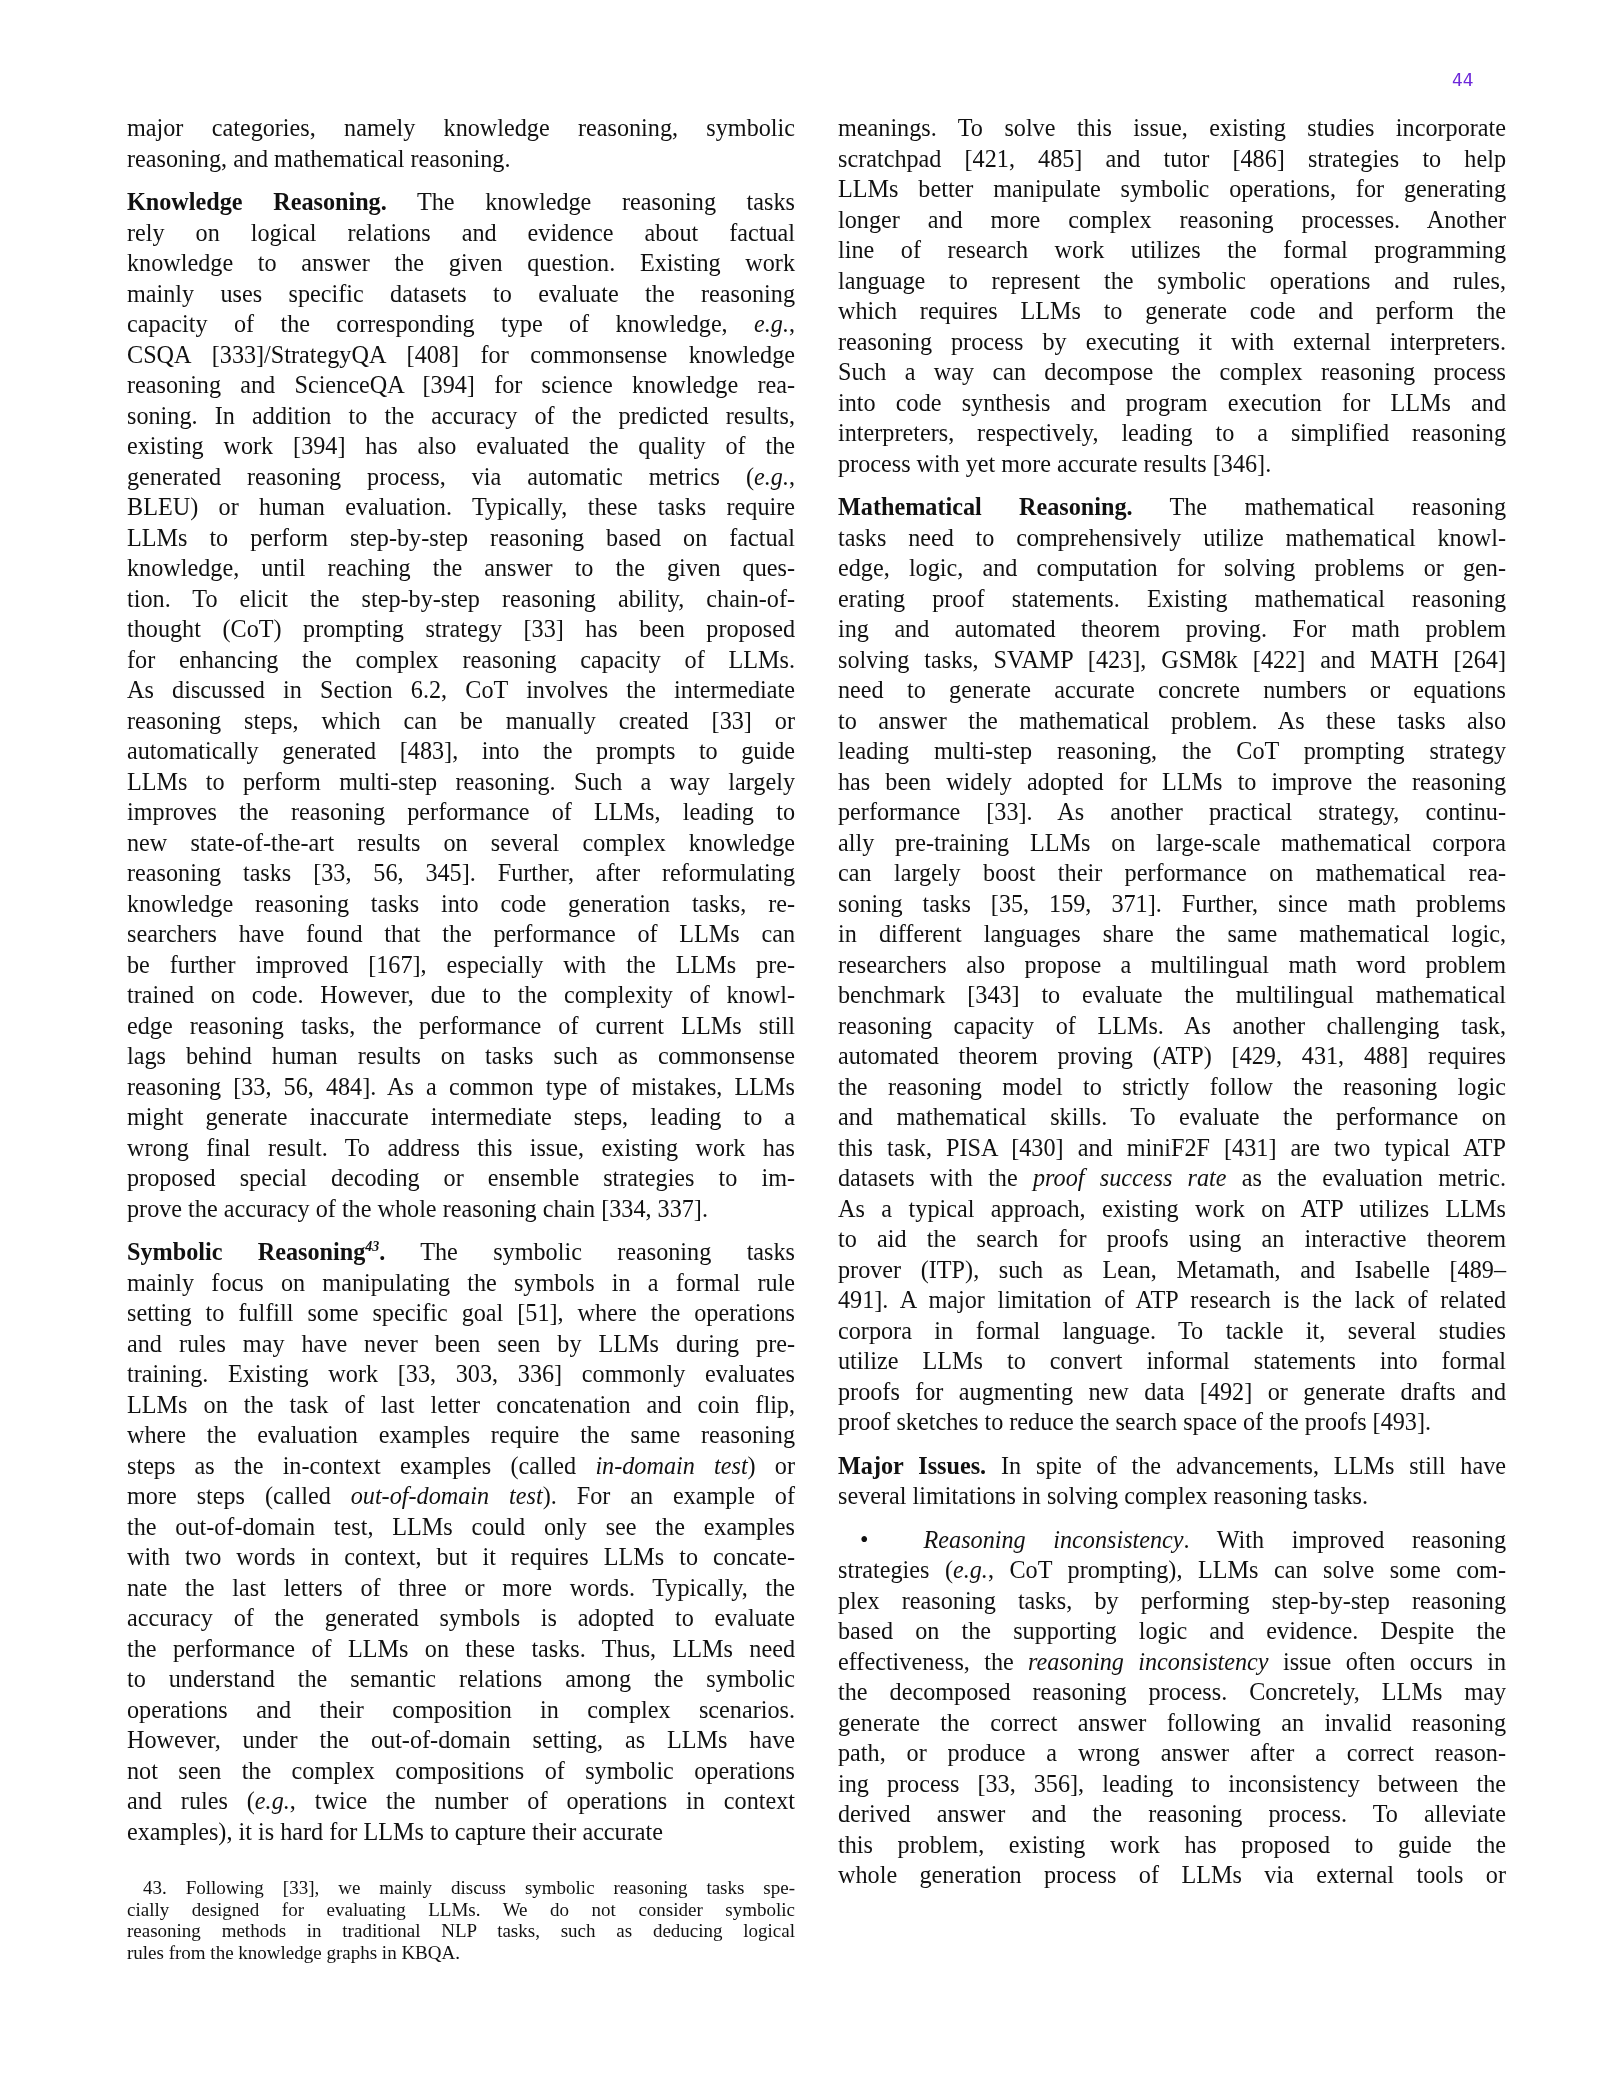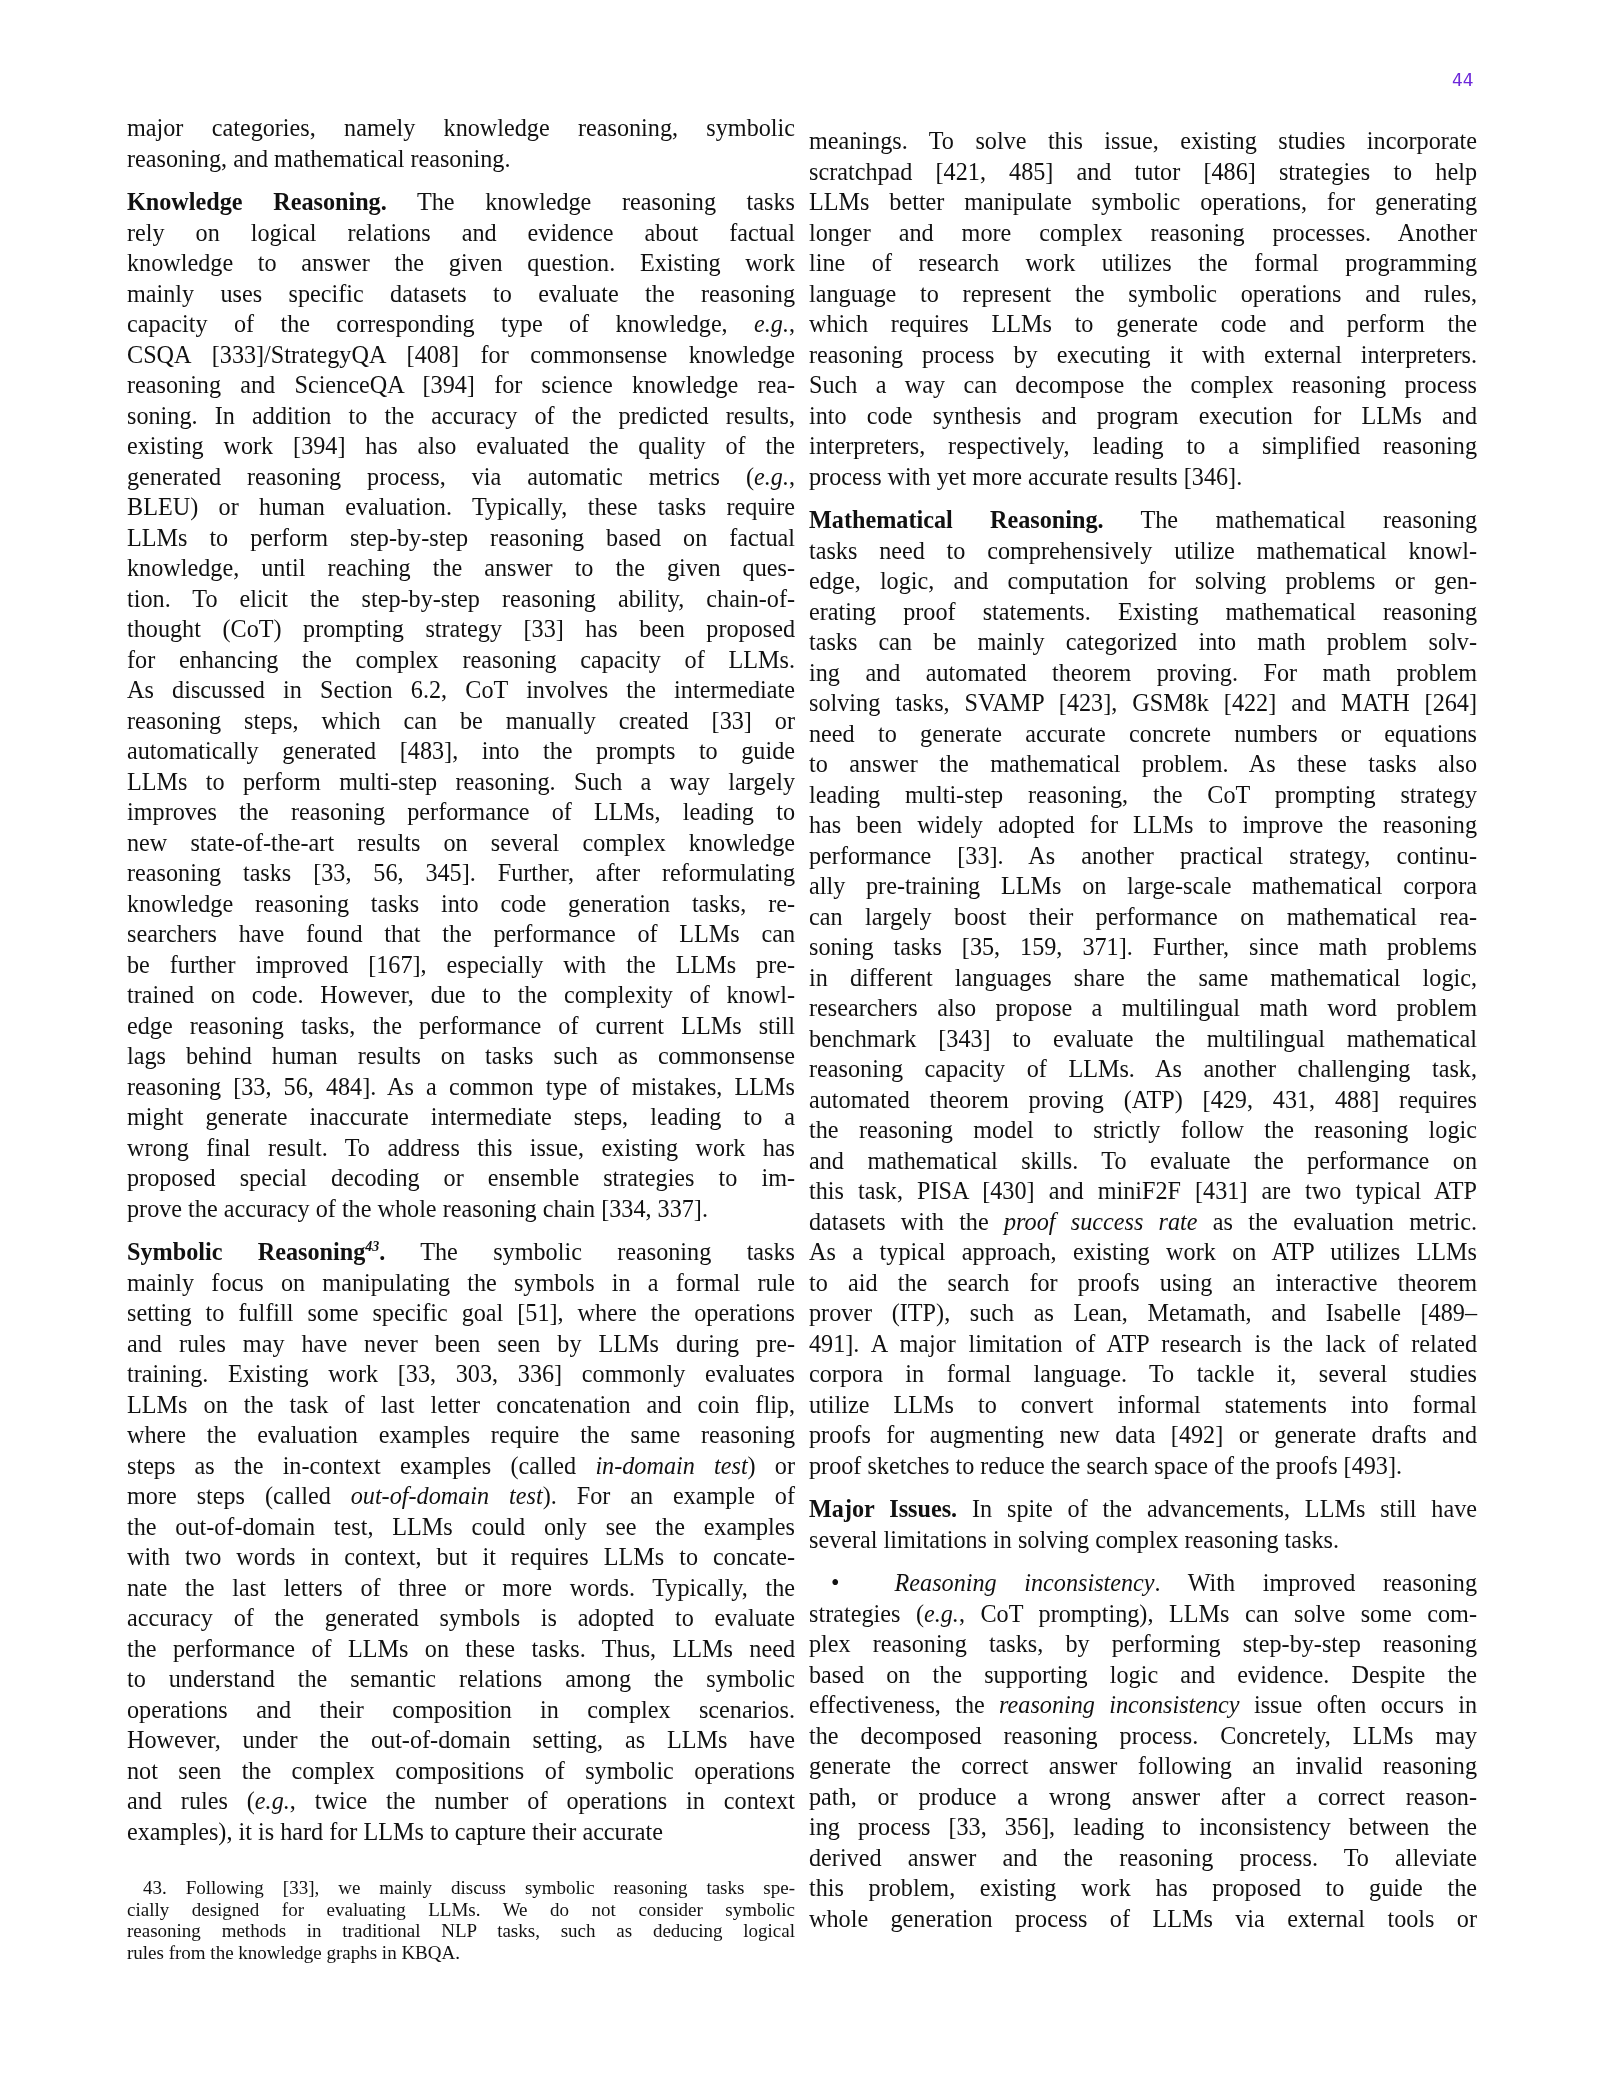--- a/index.html
+++ b/index.html
@@ -1,21 +1,21 @@
 <!DOCTYPE html>
 <html><head>
 <meta charset="utf-8">
 <style>
   html, body { margin:0; padding:0; background:#fff; }
   body { width:1620px; height:2097px; position:relative; overflow:hidden;
          font-family:"Liberation Serif","DejaVu Serif",serif; color:#111; }
   .pagenum { position:absolute; left:1452px; top:70px; font-family:"DejaVu Sans","Liberation Sans",sans-serif; font-size:17px; color:#6d28d9; }
   .col { position:absolute; top:113px; width:668px; }
   .col.left { left:127px; }
-  .col.right { left:809px;margin-top:13px; }
+  .col.right { left:838px; }
   .para { margin:0 0 13px 0; }
   .line { display:block; height:30.5px; line-height:30.5px; font-size:24.2px; white-space:nowrap;
           text-align:justify; text-align-last:justify; }
   .line.last { text-align-last:left; }
   .line.indent { padding-left:22px; }
   b { font-weight:bold; }
   i { font-style:italic; }
   sup { font-size:14px; vertical-align:9px; line-height:0;font-style:italic; }
   .footnote { position:absolute; left:127px; top:1877px; width:668px; }
   .fline { display:block; height:21.5px; line-height:21.5px; font-size:19px; white-space:nowrap;
@@ -105,21 +105,20 @@
       <span class="line">Such a way can decompose the complex reasoning process</span>
       <span class="line">into code synthesis and program execution for LLMs and</span>
       <span class="line">interpreters, respectively, leading to a simplified reasoning</span>
       <span class="line last">process with yet more accurate results [346].</span>
     </div>
     <div class="para">
       <span class="line"><b>Mathematical Reasoning.</b> The mathematical reasoning</span>
       <span class="line">tasks need to comprehensively utilize mathematical knowl-</span>
       <span class="line">edge, logic, and computation for solving problems or gen-</span>
       <span class="line">erating proof statements. Existing mathematical reasoning</span>
-      <span class="line">tasks can be mainly categorized into math problem solv-</span>
       <span class="line">ing and automated theorem proving. For math problem</span>
       <span class="line">solving tasks, SVAMP [423], GSM8k [422] and MATH [264]</span>
       <span class="line">need to generate accurate concrete numbers or equations</span>
       <span class="line">to answer the mathematical problem. As these tasks also</span>
       <span class="line">leading multi-step reasoning, the CoT prompting strategy</span>
       <span class="line">has been widely adopted for LLMs to improve the reasoning</span>
       <span class="line">performance [33]. As another practical strategy, continu-</span>
       <span class="line">ally pre-training LLMs on large-scale mathematical corpora</span>
       <span class="line">can largely boost their performance on mathematical rea-</span>
       <span class="line">soning tasks [35, 159, 371]. Further, since math problems</span>

